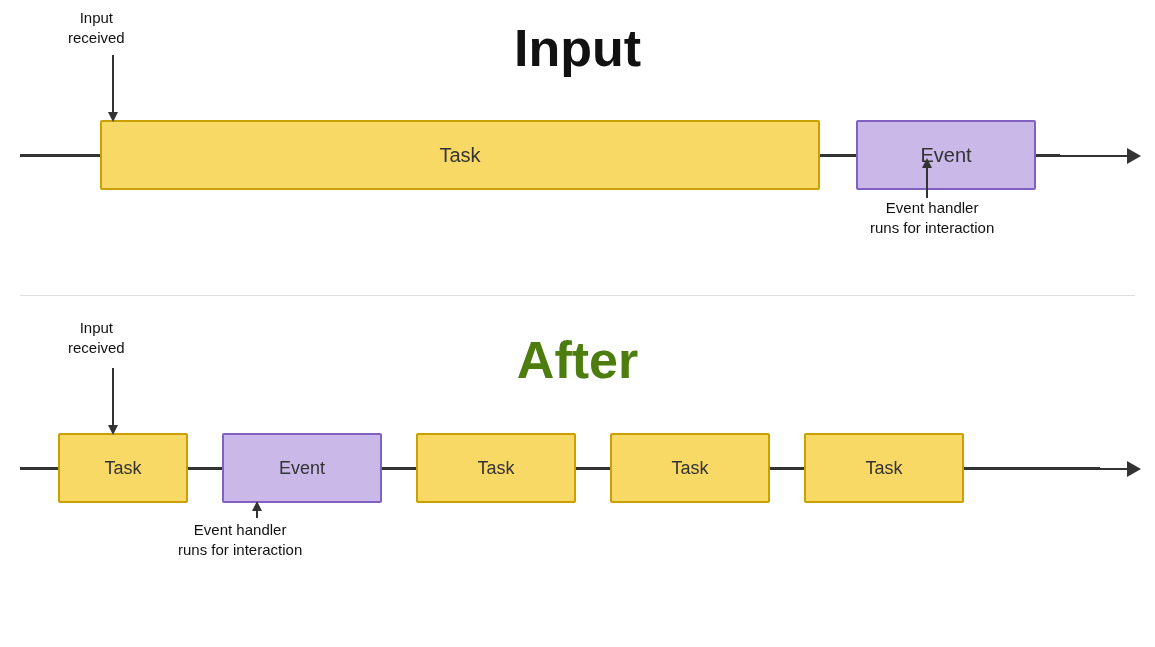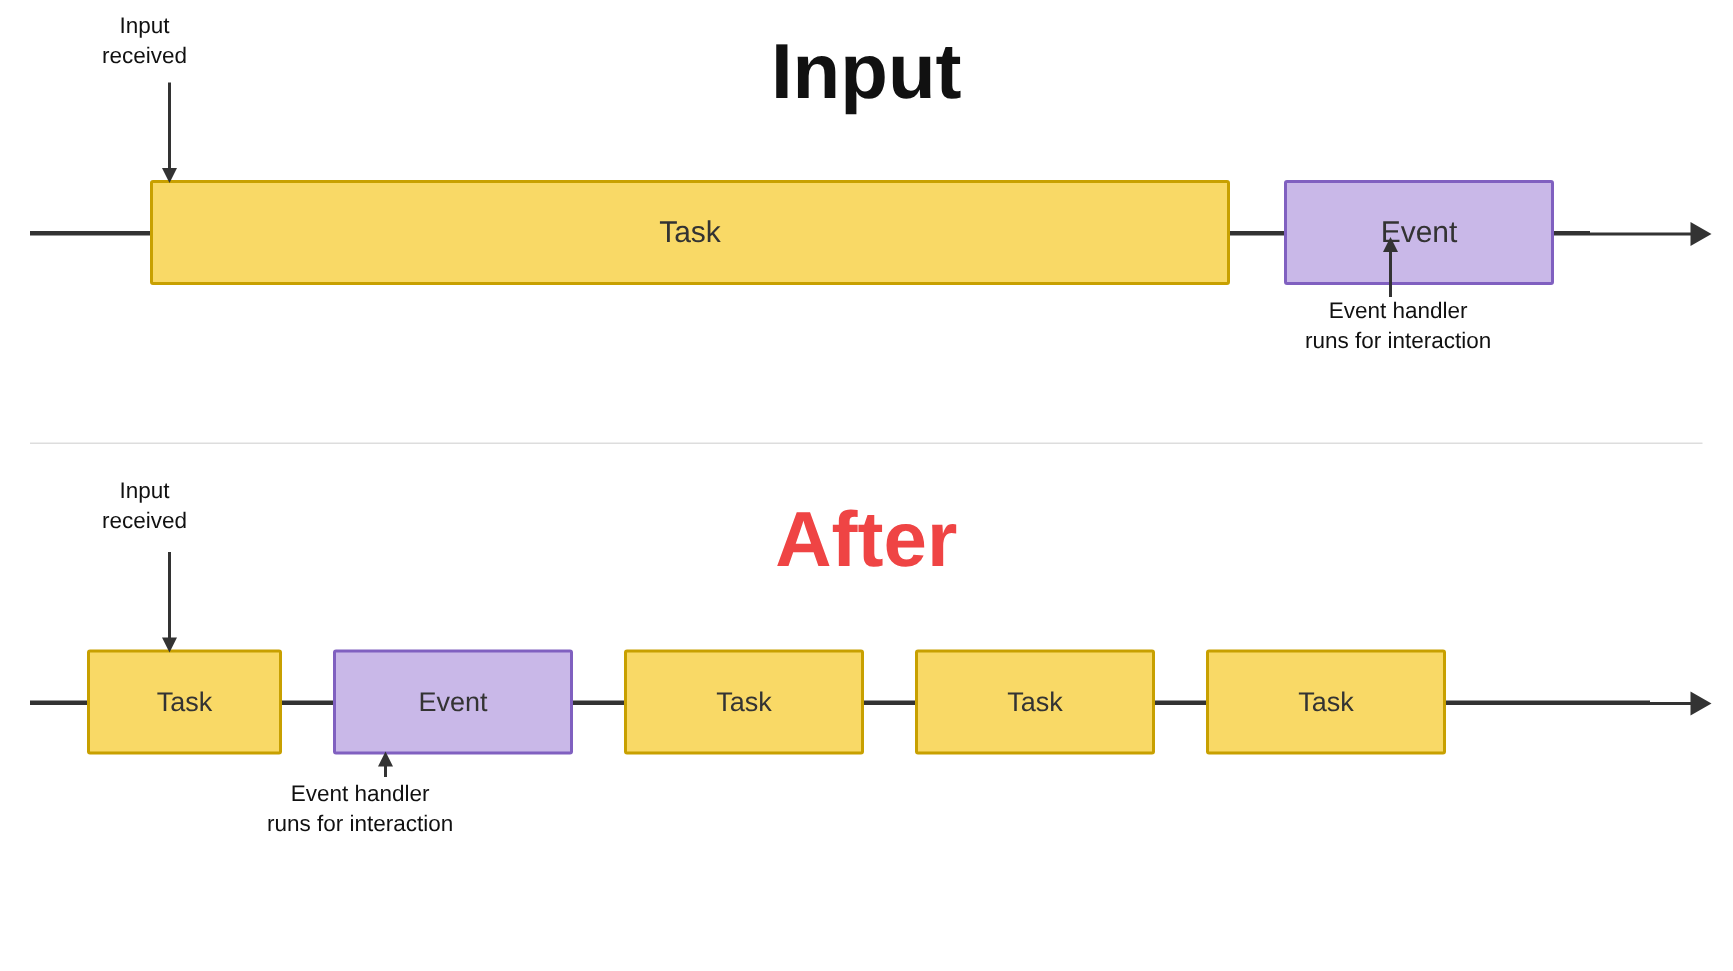--- a/index.html
+++ b/index.html
@@ -110,21 +110,21 @@
     }
 
     
     .after-title {
       position: absolute;
       top: 330px;
       left: 50%;
       transform: translateX(-50%);
       font-size: 52px;
       font-weight: bold;
-      color: #ef4444;
+      color: #4d7c0f;
     }
 
     
     .input-label-after {
       position: absolute;
       top: 318px;
       left: 68px;
       font-size: 15px;
       color: #111;
       text-align: center;

